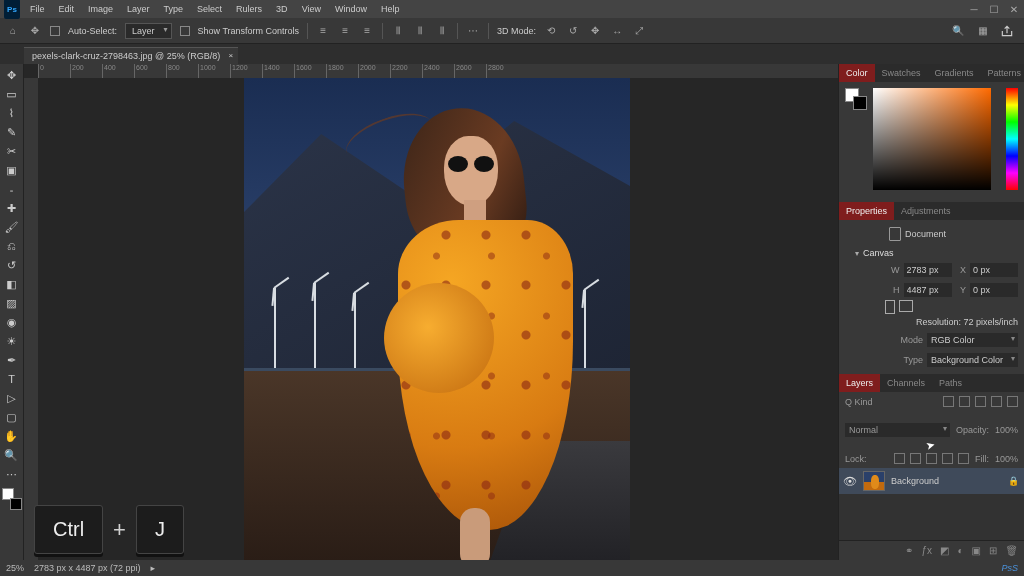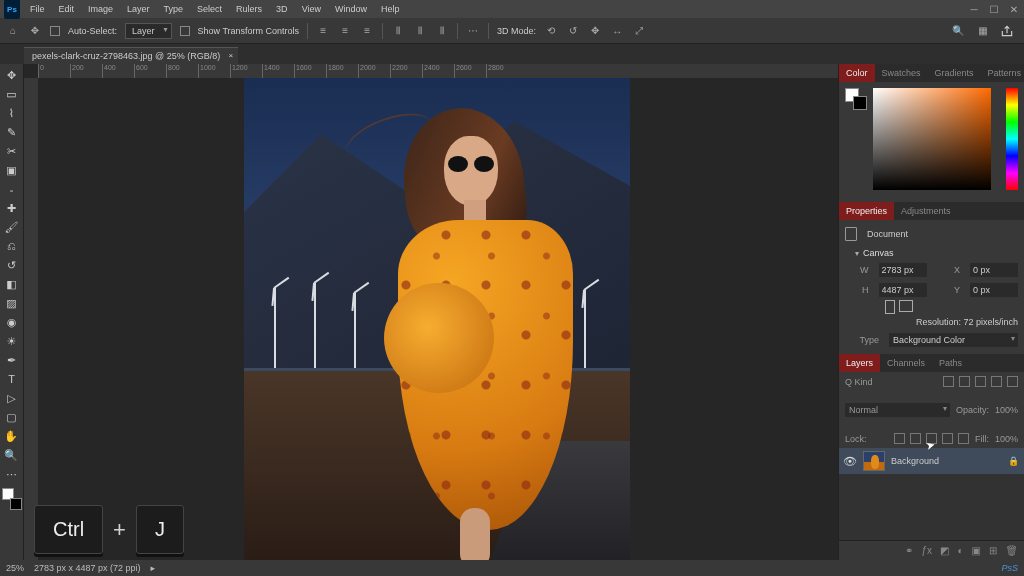--- a/index.html
+++ b/index.html
@@ -75,21 +75,21 @@
   .panel-tab.active { background: #7f1d1d; color: #eee; }
 
   .color-panel { height: 120px; background: #383838; position: relative; }
   .color-field { position: absolute; left: 34px; top: 6px; width: 118px; height: 102px; background: linear-gradient(to top, #000, transparent), linear-gradient(to right, #fff, #ff6a00); }
   .color-swatch { position: absolute; left: 6px; top: 6px; width: 22px; height: 22px; }
   .color-swatch .a { position: absolute; left: 0; top: 0; width: 14px; height: 14px; background: #fff; border: 1px solid #888; }
   .color-swatch .b { position: absolute; right: 0; bottom: 0; width: 14px; height: 14px; background: #000; border: 1px solid #888; }
   .hue-strip { position: absolute; right: 6px; top: 6px; width: 12px; height: 102px; background: linear-gradient(#f00,#ff0,#0f0,#0ff,#00f,#f0f,#f00); }
 
   .props-panel { background: #383838; padding: 4px 6px; font-size: 9px; color: #ccc; }
-  .props-row { display: flex; align-items: center; gap: 10px; padding: 3px 0; }
+  .props-row { display: flex; align-items: center; gap: 4px; padding: 3px 0; margin-left: 44px; }
   .props-row .lbl { width: 34px; color: #999; text-align: right; }
   .props-row input { width: 48px; background: #2a2a2a; border: none; color: #ccc; font-size: 9px; padding: 2px 3px; }
   .props-drop { flex: 1; background: #2a2a2a; padding: 2px 4px; position: relative; }
   .props-drop::after { content: "▾"; position: absolute; right: 3px; top: 1px; font-size: 8px; color: #888; }
   .section-hdr { display: flex; align-items: center; gap: 4px; color: #ddd; margin: 4px 10px 2px; }
   .section-hdr::before { content: "▾"; font-size: 8px; color: #aaa; }
   .doc-icon { width: 12px; height: 14px; border: 1px solid #999; border-radius: 1px; }
   .orient-icons { display: flex; gap: 4px; margin-left: 40px; }
   .orient-icons span { width: 14px; height: 12px; border: 1px solid #aaa; }
   .orient-icons span:first-child { width: 10px; height: 14px; }
@@ -307,20 +307,24 @@
           <input value="0 px" style="">
         </div>
       <div class="orient-icons">
           <span></span>
           <span></span>
         </div>
       <div class="props-row" style="justify-content:flex-end">
           <span>Resolution: 72 pixels/inch</span>
         </div>
       <div class="props-row">
+          <span class="lbl">Mode</span>
+          <span class="props-drop">RGB Color</span>
+        </div>
+      <div class="props-row">
           <span class="lbl">Type</span>
           <span class="props-drop">Background Color</span>
         </div>
     </div>
 
 
     <div class="panel-tabs">
       <div class="panel-tab active">Layers</div>
       <div class="panel-tab">Channels</div>
       <div class="panel-tab">Paths</div>

